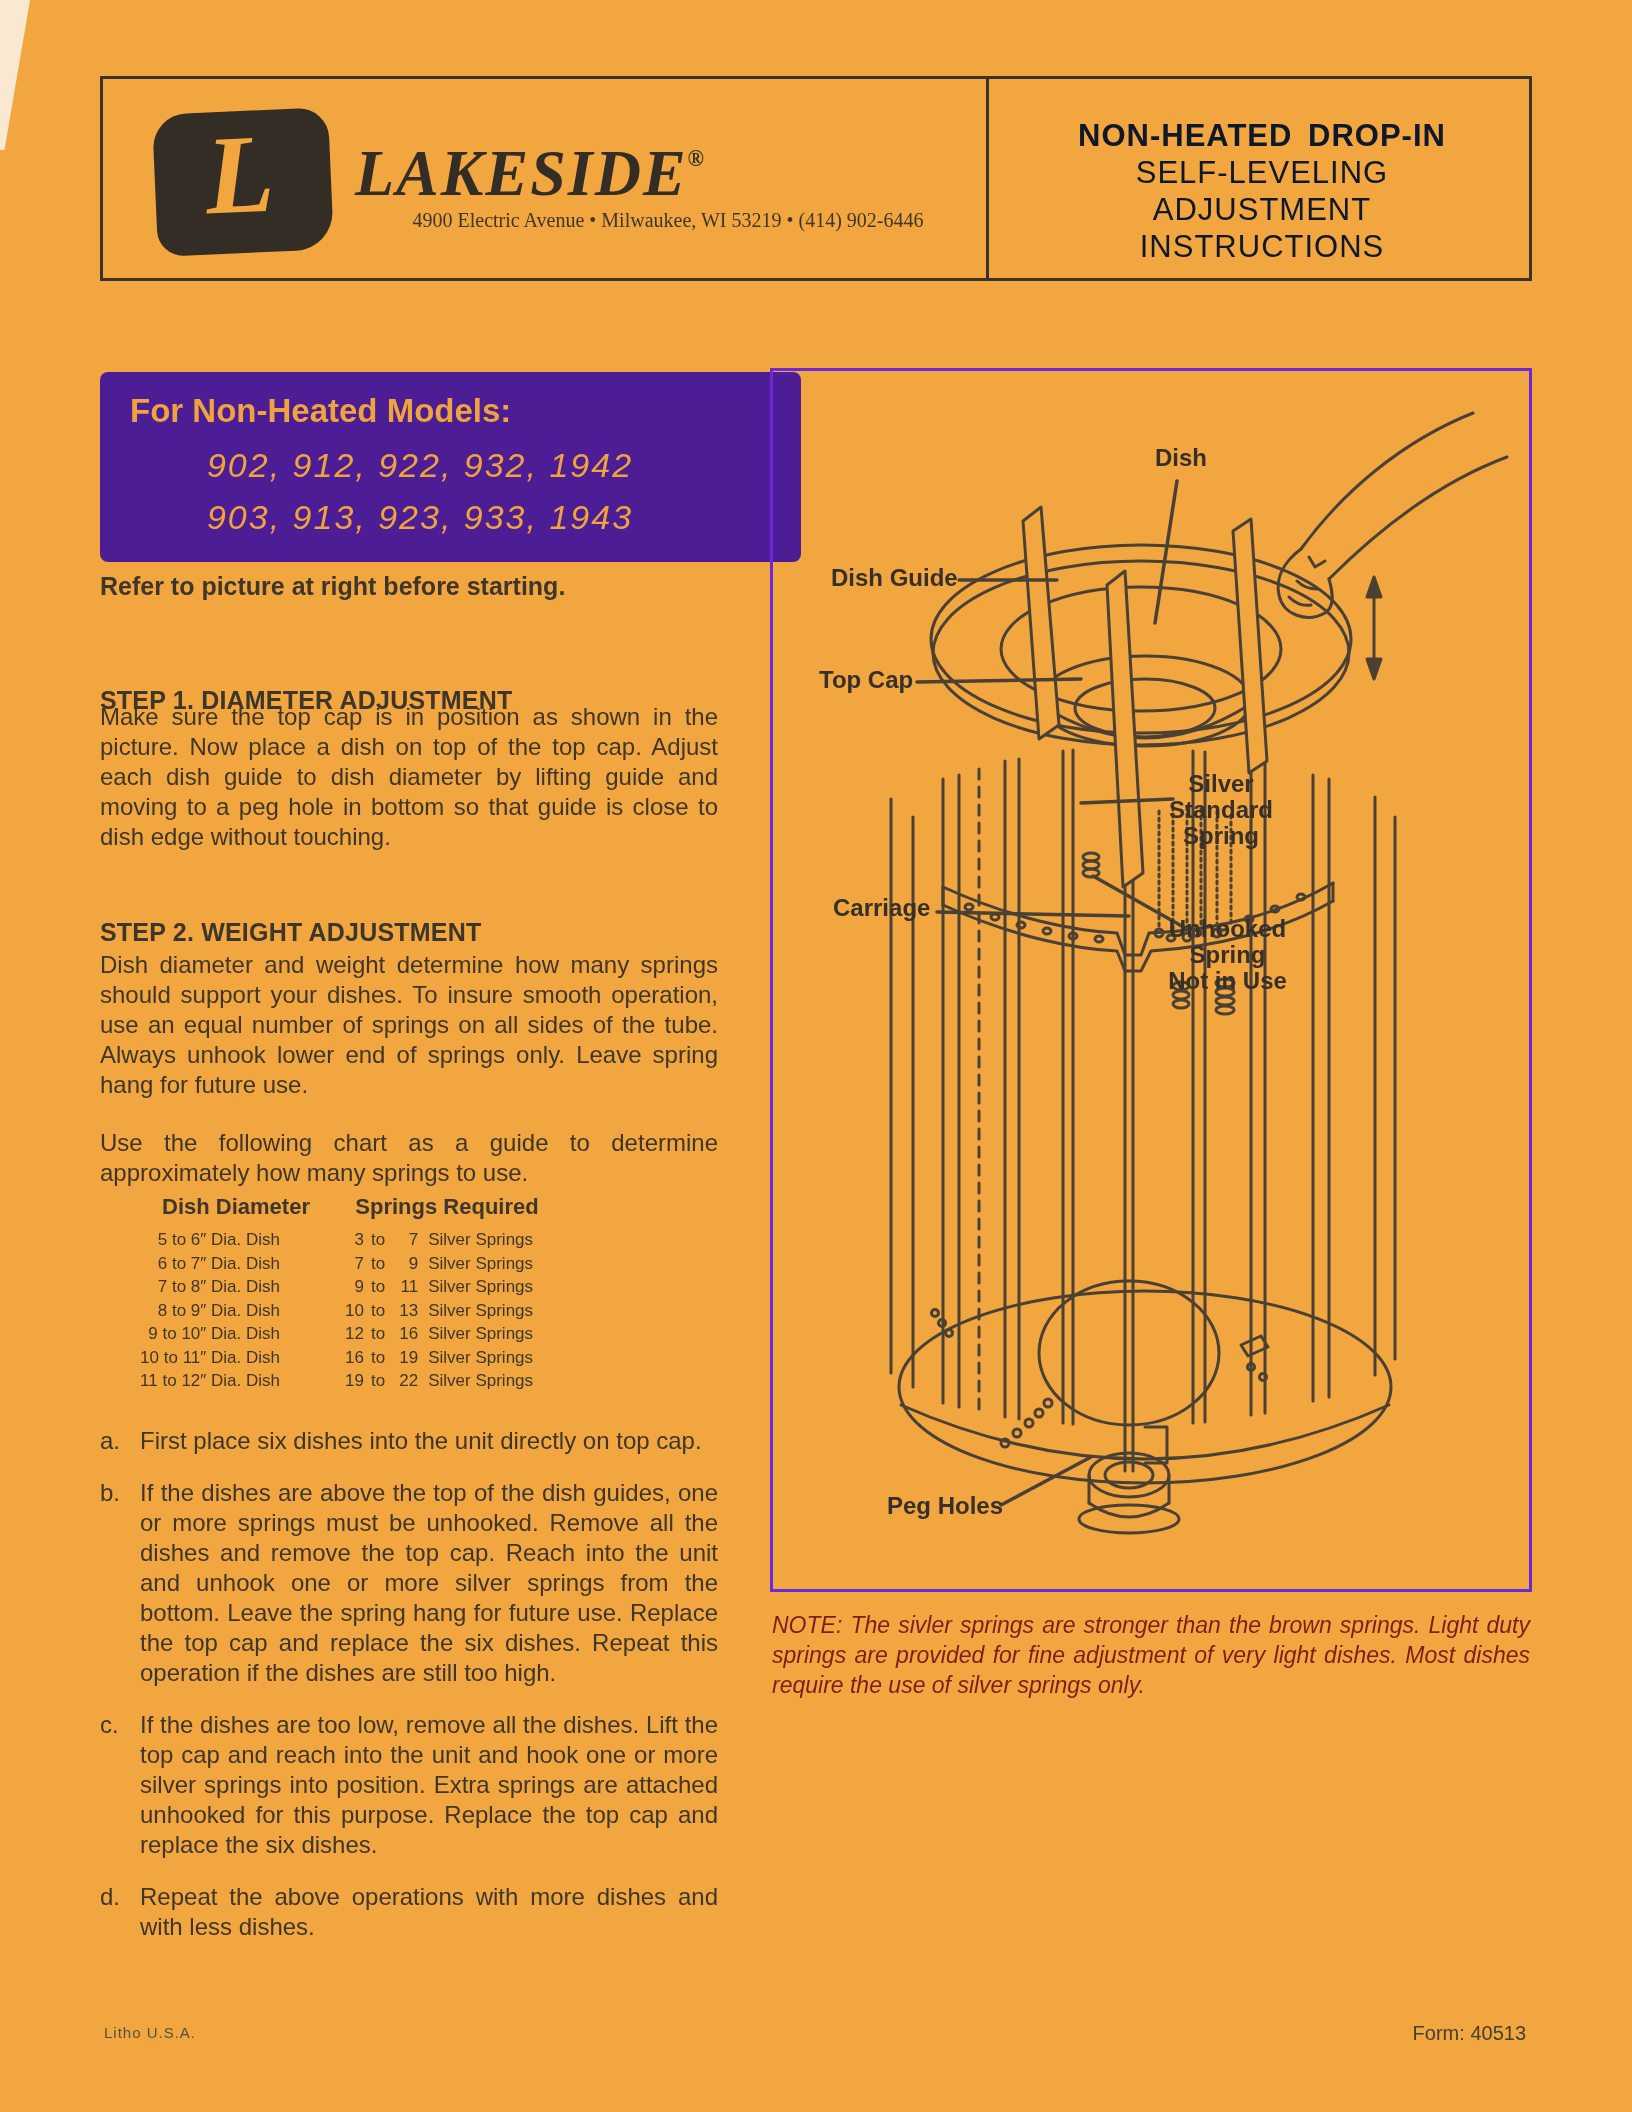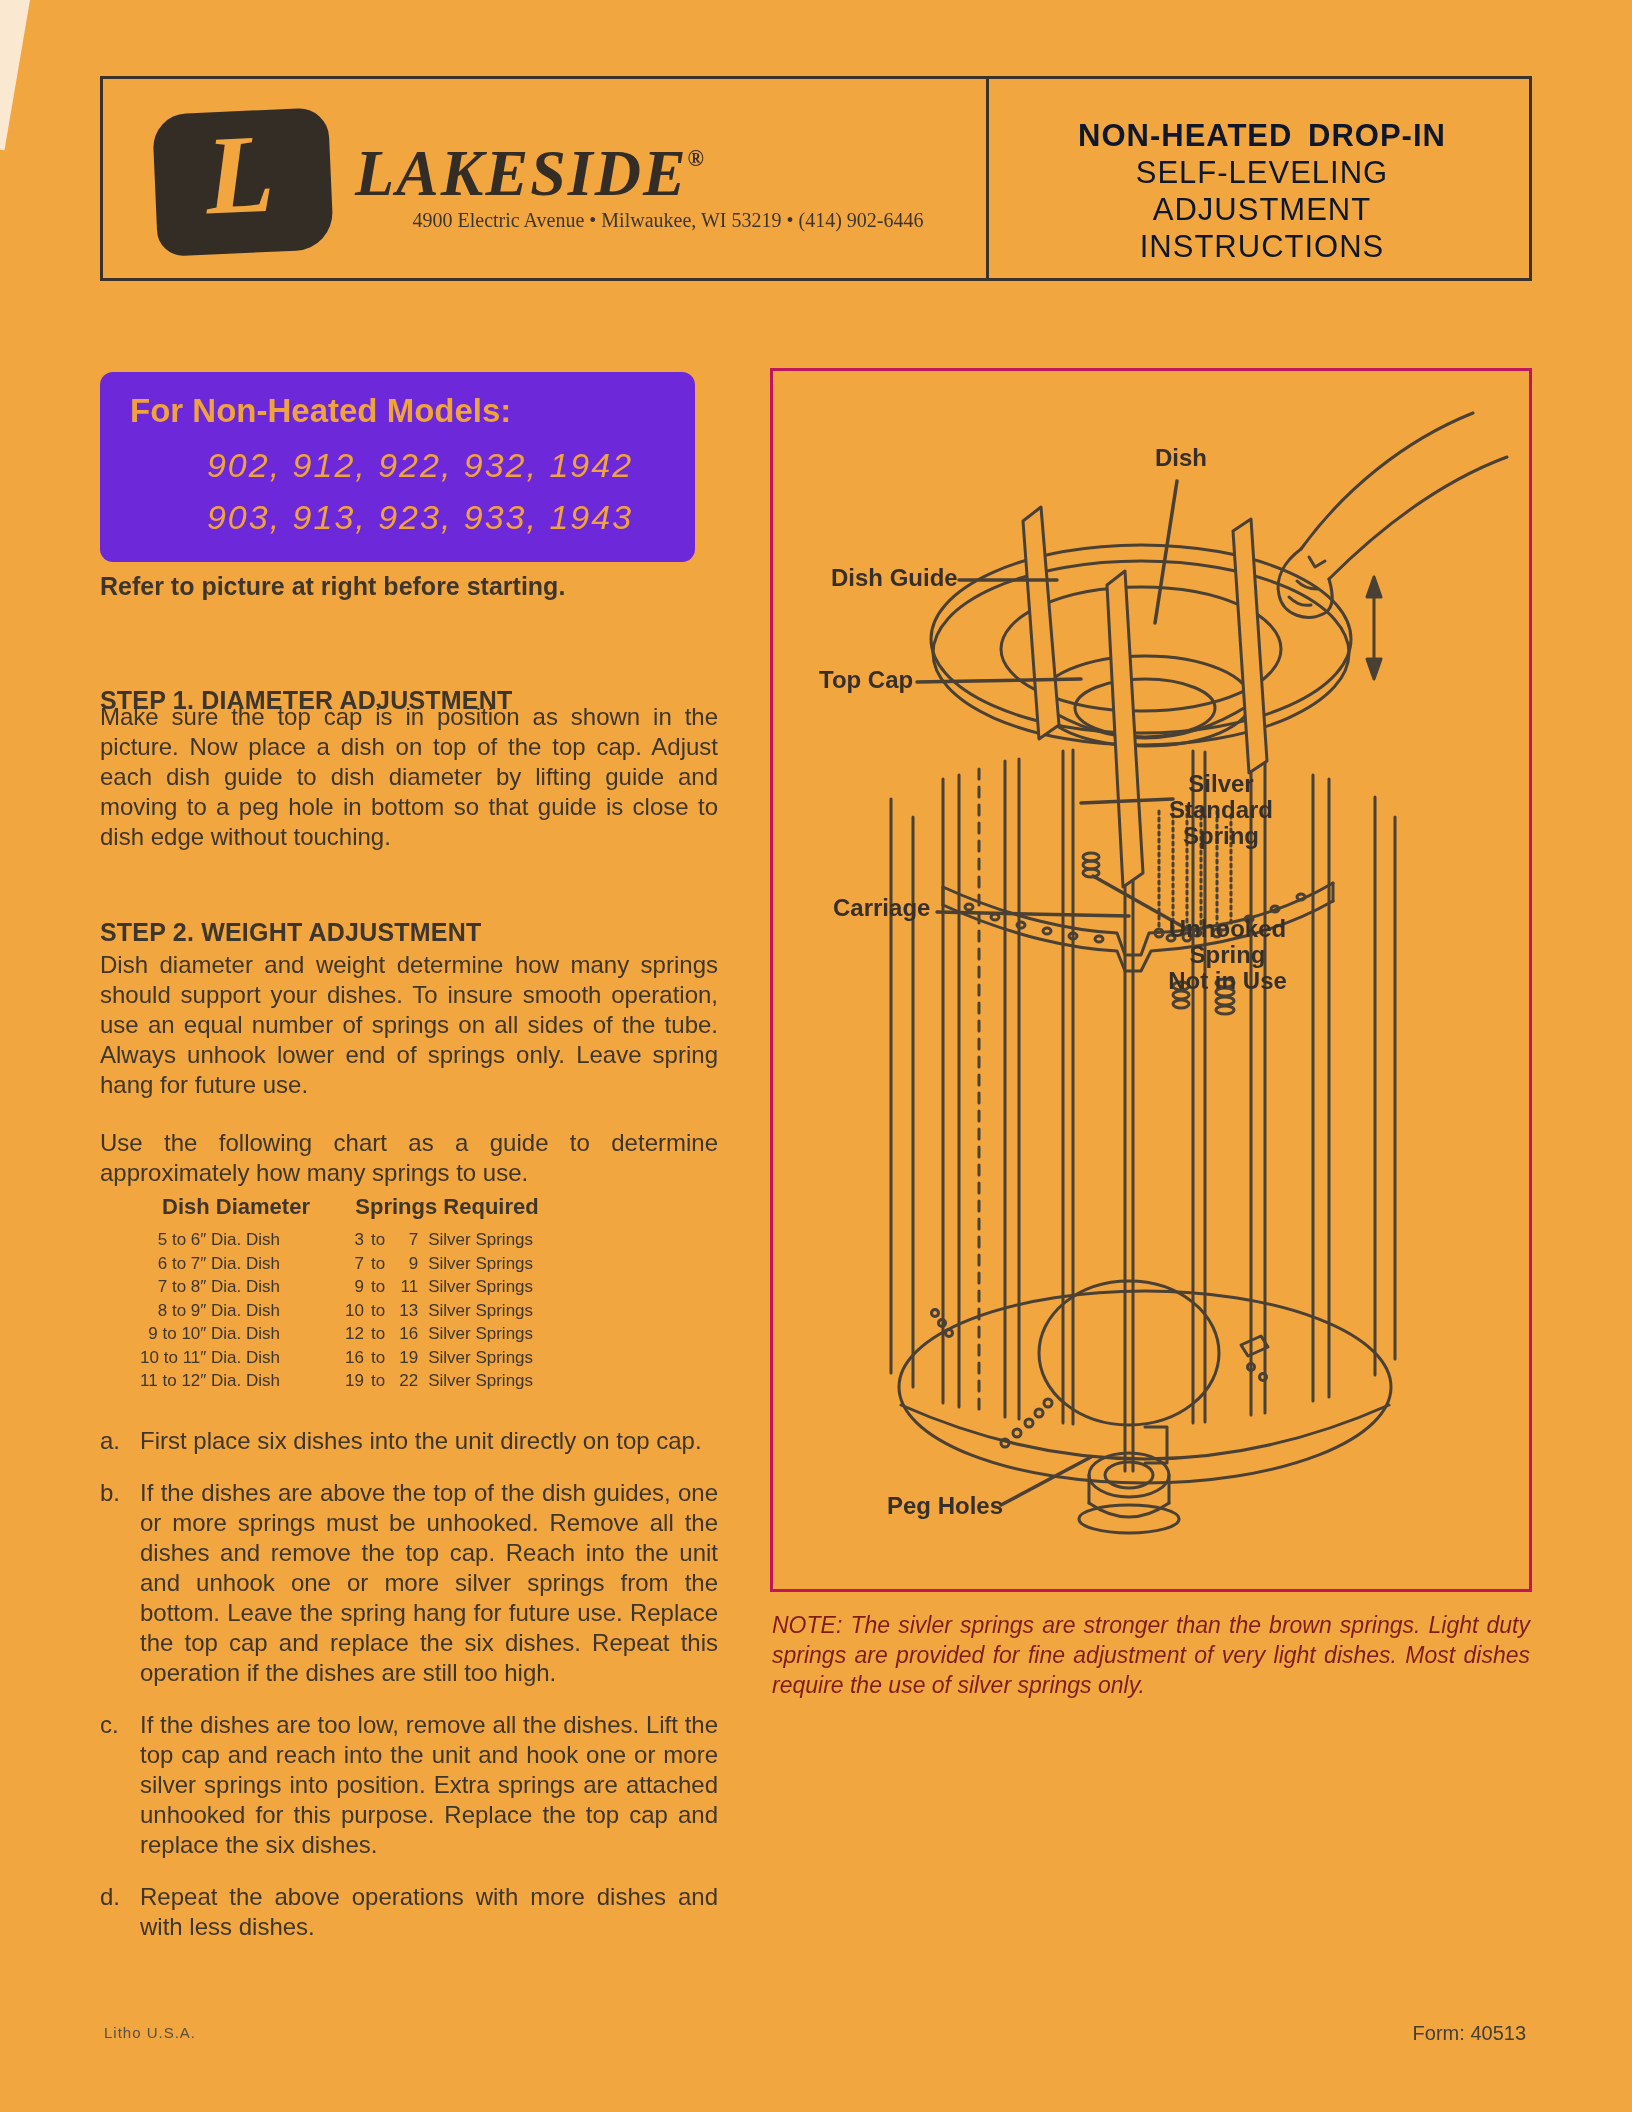--- a/index.html
+++ b/index.html
@@ -33,22 +33,22 @@
   .brand-reg { font-size:22px; vertical-align:28px; font-style:normal; letter-spacing:0; }
   .brand-address { left:250px; top:130px; width:630px; text-align:center;
     font-family:"Liberation Serif", serif; font-size:20px; color:#3E362B; }
   .title-block { left:886px; top:38px; width:546px; text-align:center;
     font-size:31px; line-height:37px; letter-spacing:1px; color:#0f172a; }
   .title-l1 { font-weight:bold; word-spacing:6px; }
 
   
   .leftcol { left:100px; top:0; width:618px; height:2112px; }
 
-  .models-box { left:0; top:372px; width:595px; height:190px;
-    background:#6d28d9; border-radius:13px; }
+  .models-box { left:0; top:372px; width:701px; height:190px;
+    background:#4c1d95; border-radius:8px; }
   .models-heading { left:30px; top:20px; font-size:33px; font-weight:bold; color:#EFA33C; }
   .models-line1 { left:70px; top:74px; width:500px; text-align:center;
     font-size:34px; font-style:italic; color:#EFA33C; letter-spacing:2px; }
   .models-line2 { left:70px; top:126px; width:500px; text-align:center;
     font-size:34px; font-style:italic; color:#EFA33C; letter-spacing:2px; }
 
   .refer-note { left:0; top:572px; font-size:25px; font-weight:bold; }
 
   .step-heading { font-size:25px; font-weight:bold; letter-spacing:.2px; }
   .s1h { left:0; top:686px; }
@@ -75,21 +75,21 @@
   .litem { display:flex; margin-bottom:22px; font-size:24px; line-height:30px; }
   .lmark { width:40px; flex:none; }
   .ltext { flex:1; text-align:justify; }
 
   
   .footer-left { left:104px; top:2024px; font-size:15px; color:#57503F; letter-spacing:1px; }
   .footer-right { right:106px; top:2022px; font-size:20px; color:#463E30; }
 
   
   .diagram-box { left:770px; top:368px; width:762px; height:1224px;
-    border:3px solid #be185d; }
+    border:3px solid #6d28d9; }
   .diagram-svg { position:absolute; left:0; top:0; width:756px; height:1218px; }
   .dlabel { position:absolute; font-size:24px; font-weight:bold; color:#37302A;
     white-space:pre-line; line-height:26px; }
   .dl-dish      { left:382px; top:74px; }
   .dl-guide     { left:58px;  top:194px; }
   .dl-topcap    { left:46px;  top:296px; }
   .dl-silver    { left:378px; top:400px; width:140px; text-align:center; }
   .dl-carriage  { left:60px;  top:524px; }
   .dl-unhooked  { left:372px; top:545px; width:165px; text-align:center; }
   .dl-pegholes  { left:114px; top:1122px; }

